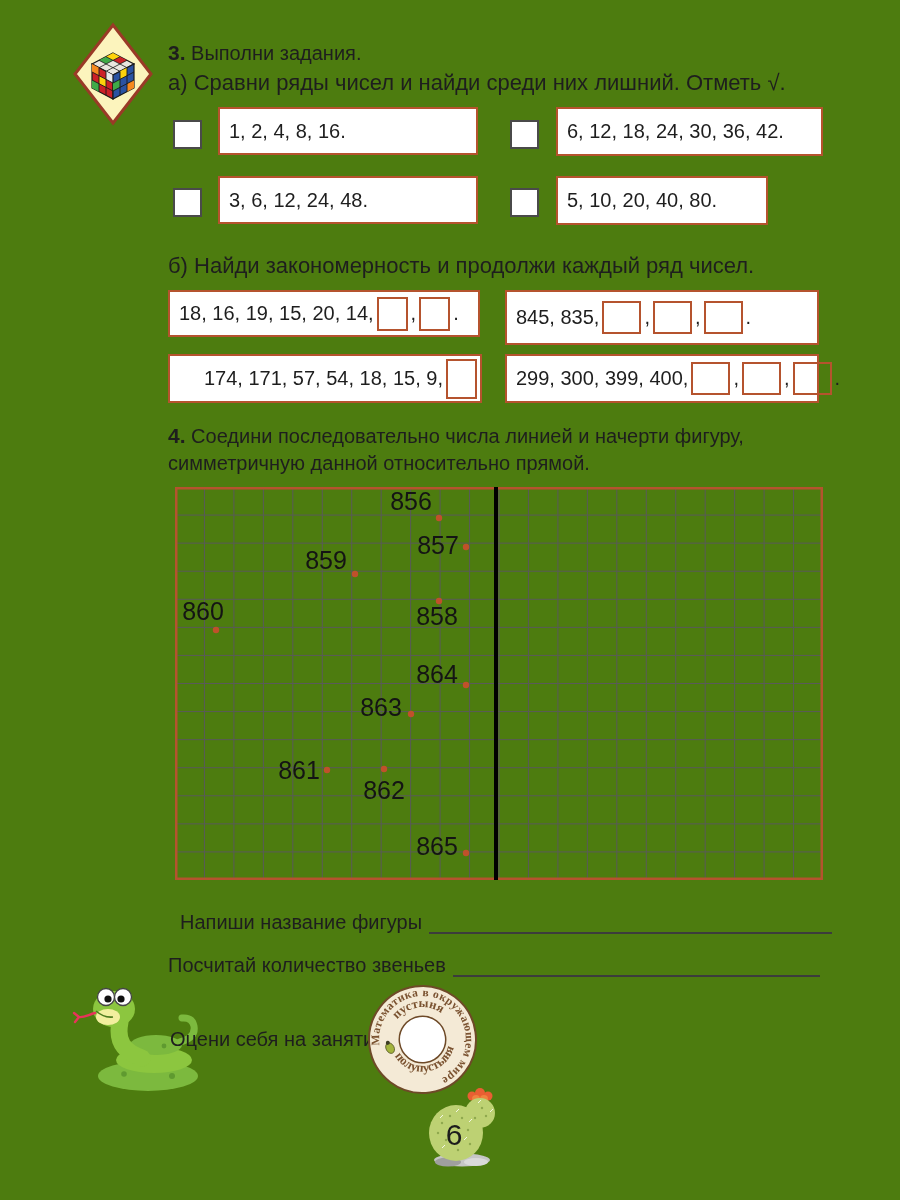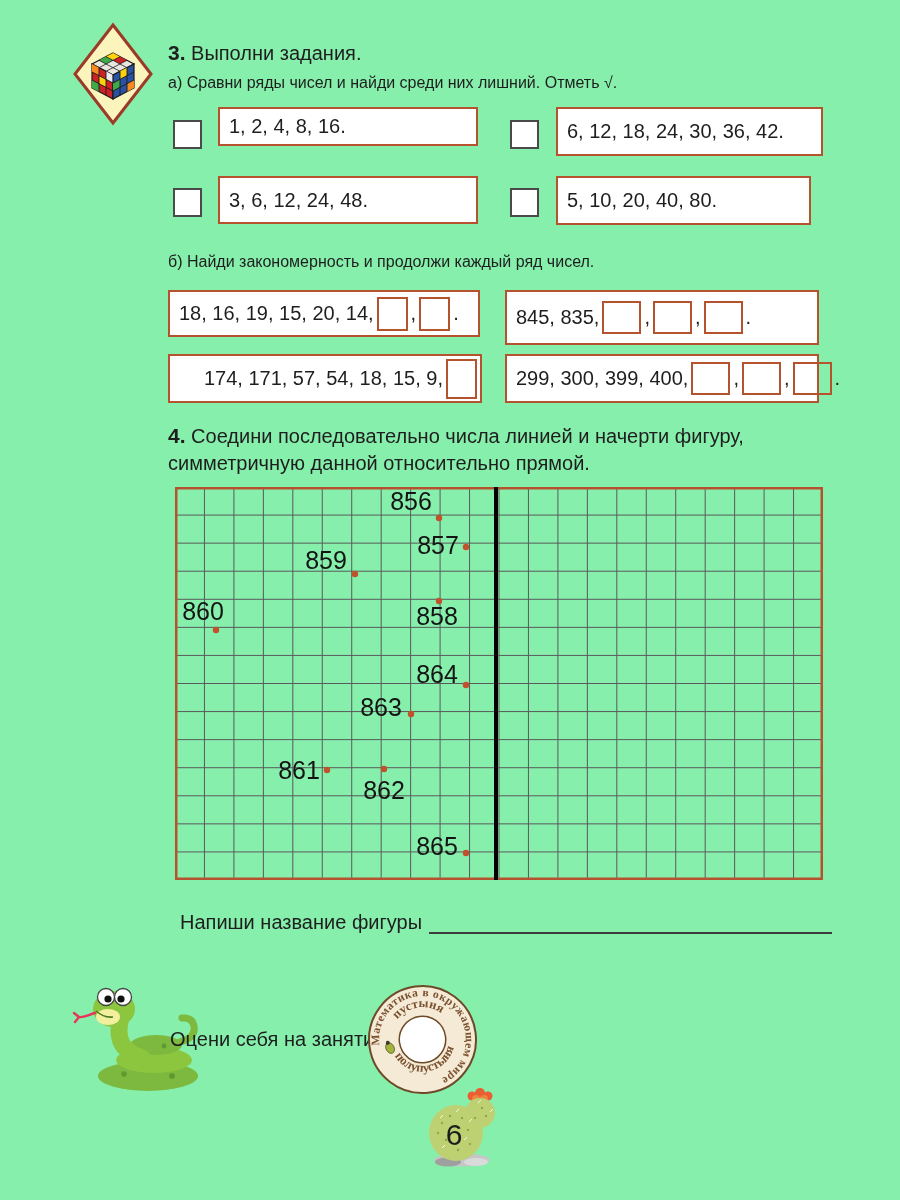--- a/index.html
+++ b/index.html
@@ -1,22 +1,22 @@
 <!DOCTYPE html>
 <html><head>
 <meta charset="utf-8">
 <style>
   html,body{margin:0;padding:0;background:#fff;}
-  #page{position:relative;width:900px;height:1200px;background:#86efac;overflow:hidden;
+  #page{position:relative;width:900px;height:1200px;background:#4d7c0f;overflow:hidden;
         font-family:"Liberation Sans",sans-serif;color:#1e1e1e;}
   .abs{position:absolute;}
   
   .task-head{font-size:20px;line-height:29px;}
   .task-head b{font-size:21px;}
-  .part-label{font-size:16px;}
+  .part-label{font-size:22px;}
   
   .checkbox{position:absolute;width:25px;height:25px;border:2px solid #4a4a4a;background:#fff;}
   .seq-box{position:absolute;border:2px solid #b5532e;background:#fff;display:flex;align-items:center;
            padding-left:9px;font-size:20px;white-space:nowrap;box-sizing:border-box;}
   
   .blank{display:inline-block;width:27px;height:30px;border:2px solid #b5532e;margin:0 3px;flex:none;}
   .seq-b[data-seq-index="1"] .blank,.seq-b[data-seq-index="3"] .blank{width:35px;height:29px;}
   .seq-b[data-seq-index="2"] .blank{height:36px;}
   .seq-text{white-space:pre;}
   
@@ -67,36 +67,36 @@
     </g>
   </svg>
 
   <div class="abs task-head" style="left:168px;top:38px;">
     <div><b>3.</b>
       <span>Выполни задания.</span></div>
     <div class="part-label">а) Сравни ряды чисел и найди среди них лишний. Отметь √.</div>
   </div>
 
   <div class="checkbox" style="left:173px;top:120px;"></div>
-  <div class="seq-box" style="left:218px;top:107px;width:260px;height:39px;">
+  <div class="seq-box" style="left:218px;top:107px;width:260px;height:48px;">
     <span>1, 2, 4, 8, 16.</span>
     </div>
 
   <div class="checkbox" style="left:510px;top:120px;"></div>
   <div class="seq-box" style="left:556px;top:107px;width:267px;height:49px;">
     <span>6, 12, 18, 24, 30, 36, 42.</span>
     </div>
 
   <div class="checkbox" style="left:173px;top:188px;"></div>
   <div class="seq-box" style="left:218px;top:176px;width:260px;height:48px;">
     <span>3, 6, 12, 24, 48.</span>
     </div>
 
   <div class="checkbox" style="left:510px;top:188px;"></div>
-  <div class="seq-box" style="left:556px;top:176px;width:255px;height:49px;text-align:right;">
+  <div class="seq-box" style="left:556px;top:176px;width:212px;height:49px;text-align:right;">
     <span>5, 10, 20, 40, 80.</span>
     </div>
 
   <div class="abs part-label" style="left:168px;top:253px;">б) Найди закономерность и продолжи каждый ряд чисел.</div>
 
   <div class="seq-box seq-b" data-seq-index="0" style="left:168px;top:290px;width:312px;height:47px;">
       <span class="seq-text">18, 16, 19, 15, 20, 14,</span>
       <span class="blank"></span>
       <span class="seq-text">,</span>
       <span class="blank"></span>
@@ -190,20 +190,24 @@
         <text x="209" y="303" text-anchor="middle" dominant-baseline="central">862</text>
         <circle cx="291" cy="366" r="3.2" fill="#c0512b"></circle>
         <text x="262" y="359" text-anchor="middle" dominant-baseline="central">865</text>
       </g>
   </svg>
 
   <div class="write-line" style="top:908px;margin-left:12px;">
     <span>Напиши название фигуры</span>
     <span class="fill-line"></span>
   </div>
+  <div class="write-line" style="top:951px;">
+    <span>Посчитай количество звеньев</span>
+    <span class="fill-line"></span>
+  </div>
 
   <svg class="abs" style="left:68px;top:984px;" width="150" height="112" viewBox="0 0 150 112">
     <path d="M112,58 q16,-4 14,-16 q-2,-9 -12,-8" fill="none" stroke="#7cb93e" stroke-width="7" stroke-linecap="round"></path>
     <ellipse cx="80" cy="92" rx="50" ry="15" fill="#7cb93e"></ellipse>
     <ellipse cx="86" cy="76" rx="38" ry="13" fill="#8cc63f"></ellipse>
     <ellipse cx="88" cy="61" rx="26" ry="10" fill="#7cb93e"></ellipse>
     <circle cx="104" cy="92" r="3" fill="#5f9a30"></circle>
     <circle cx="74" cy="77" r="2.6" fill="#5f9a30"></circle>
     <circle cx="96" cy="62" r="2.4" fill="#5f9a30"></circle>
     <circle cx="56" cy="90" r="2.8" fill="#5f9a30"></circle>

